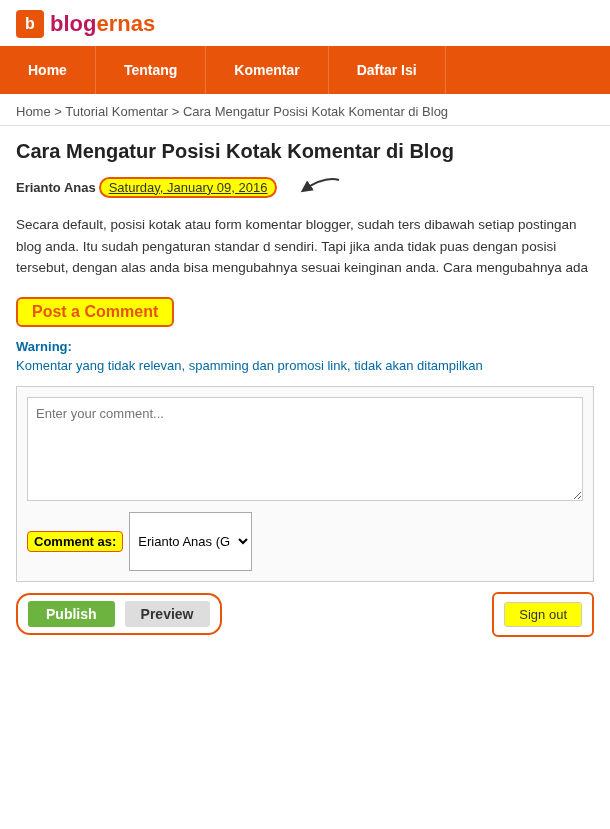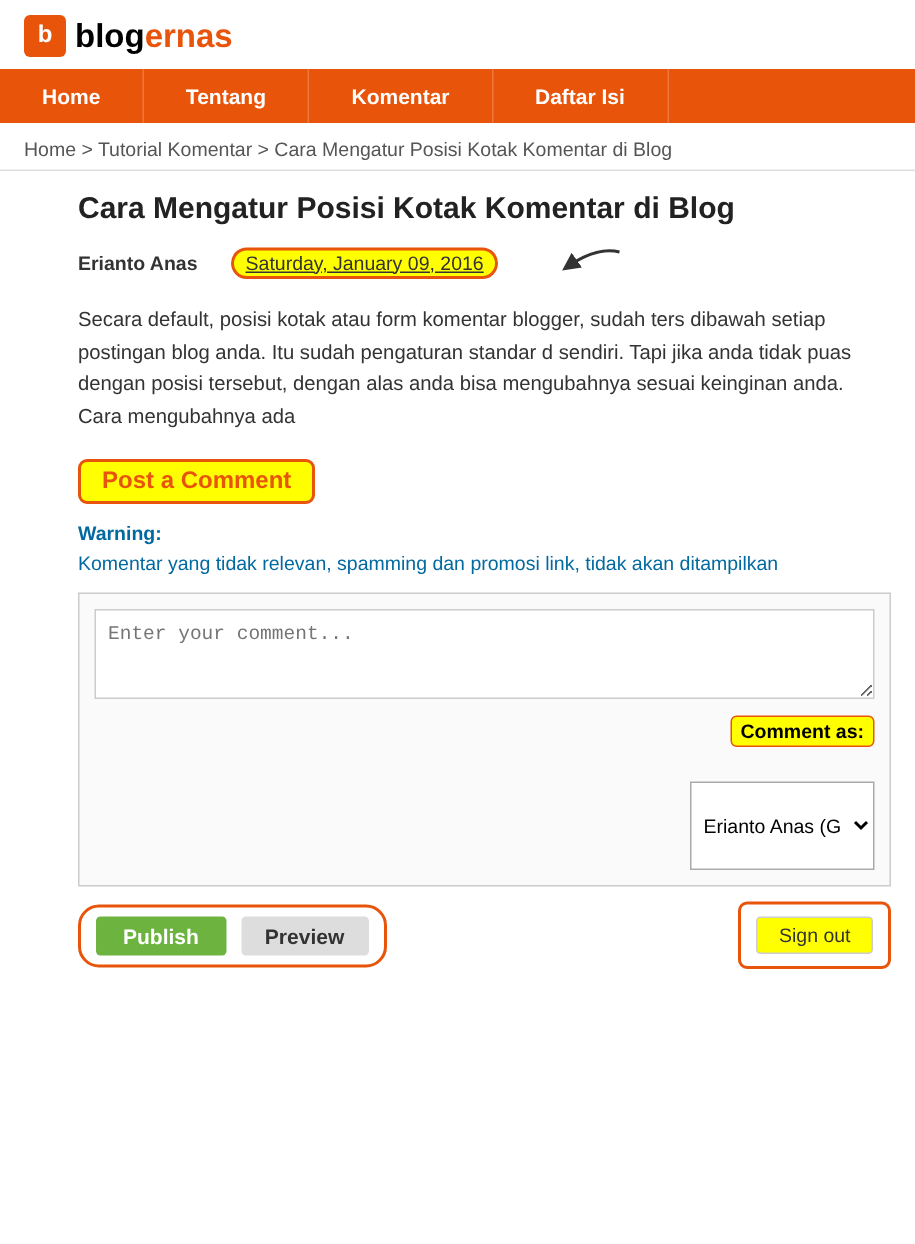--- a/index.html
+++ b/index.html
@@ -30,29 +30,29 @@
       font-weight: bold;
       font-size: 16px;
       margin-right: 6px;
     }
     .logo-text {
       font-size: 22px;
       font-weight: bold;
       color: #333;
     }
     .logo-text span {
-      color: #000000;
+      color: #be185d;
     }
 
     
     .nav {
       background: #e8540a;
       display: flex;
       align-items: center;
-      height: 36px;
+      height: 48px;
     }
     .nav-item {
       color: #fff;
       font-size: 14px;
       font-weight: bold;
       padding: 0 28px;
       height: 100%;
       display: flex;
       align-items: center;
       cursor: pointer;
@@ -64,38 +64,37 @@
     .breadcrumb {
       padding: 10px 16px 6px 16px;
       font-size: 13px;
       color: #555;
       border-bottom: 1px solid #ddd;
     }
 
     
     .content {
       padding: 12px 16px 0 16px;
-      margin-left: 36px;
     }
 
     .post-title {
       font-size: 20px;
       font-weight: bold;
       color: #222;
       margin-bottom: 8px;
       line-height: 1.3;
     }
 
     .post-meta {
       display: flex;
       align-items: center;
       margin-bottom: 12px;
       font-size: 13px;
       color: #333;
-      gap: 22px;
+      gap: 3px;
     }
     .post-author {
       font-weight: bold;
     }
     .post-date-box {
       border: 2px solid #e8540a;
       border-radius: 12px;
       padding: 1px 8px;
       background: #ffff00;
       font-size: 13px;
@@ -138,37 +137,36 @@
     
     .comment-box-wrapper {
       border: 1px solid #ccc;
       background: #fafafa;
       padding: 10px;
       margin-bottom: 10px;
     }
 
     .comment-textarea {
       width: 100%;
-      height: 60px;
+      height: 104px;
       border: 1px solid #ccc;
       padding: 8px;
       font-size: 13px;
       color: #999;
       background: #fff;
       resize: vertical;
       outline: none;
-      font-family: Liberation Mono, monospace;
+      font-family: Liberation Sans, sans-serif;
     }
 
     .comment-as-row {
       display: flex;
-      align-items: flex-end;
+      align-items: center;
       margin-top: 8px;
-      gap: 23px;
-      flex-direction: column;
+      gap: 6px;
     }
     .comment-as-label {
       font-size: 13px;
       font-weight: bold;
       color: #000;
       background: #ffff00;
       border: 1px solid #e8540a;
       border-radius: 4px;
       padding: 2px 6px;
     }

